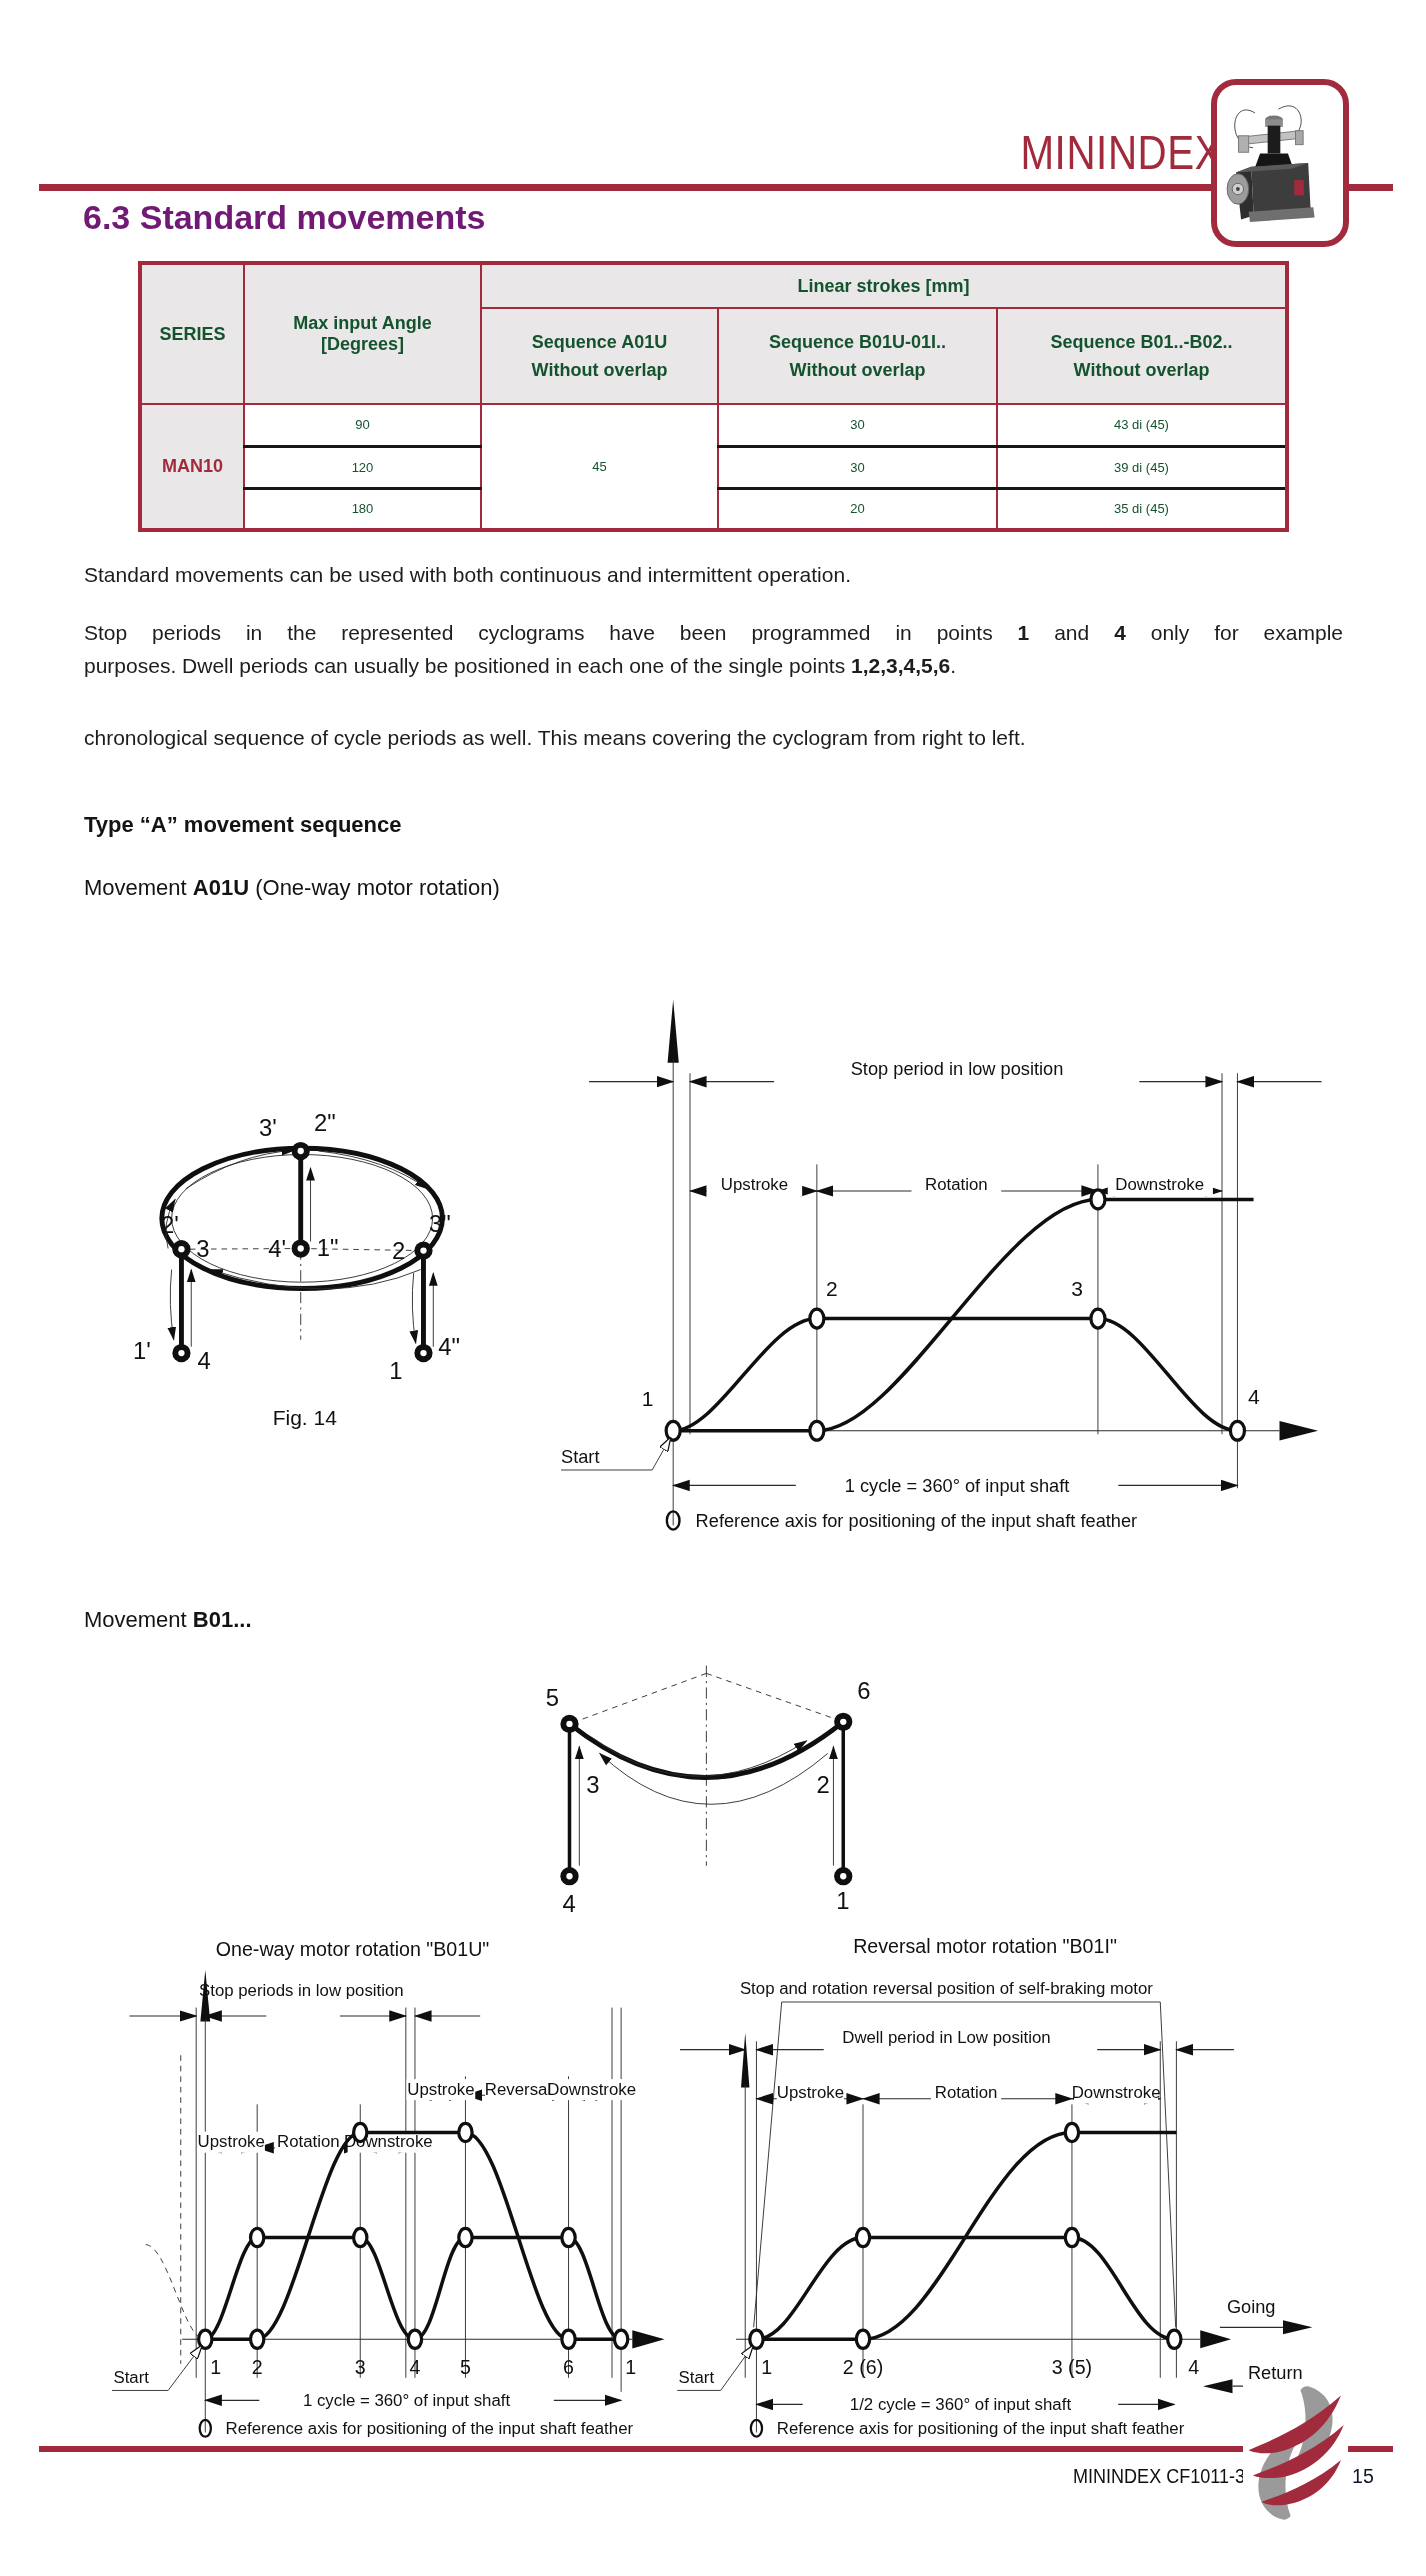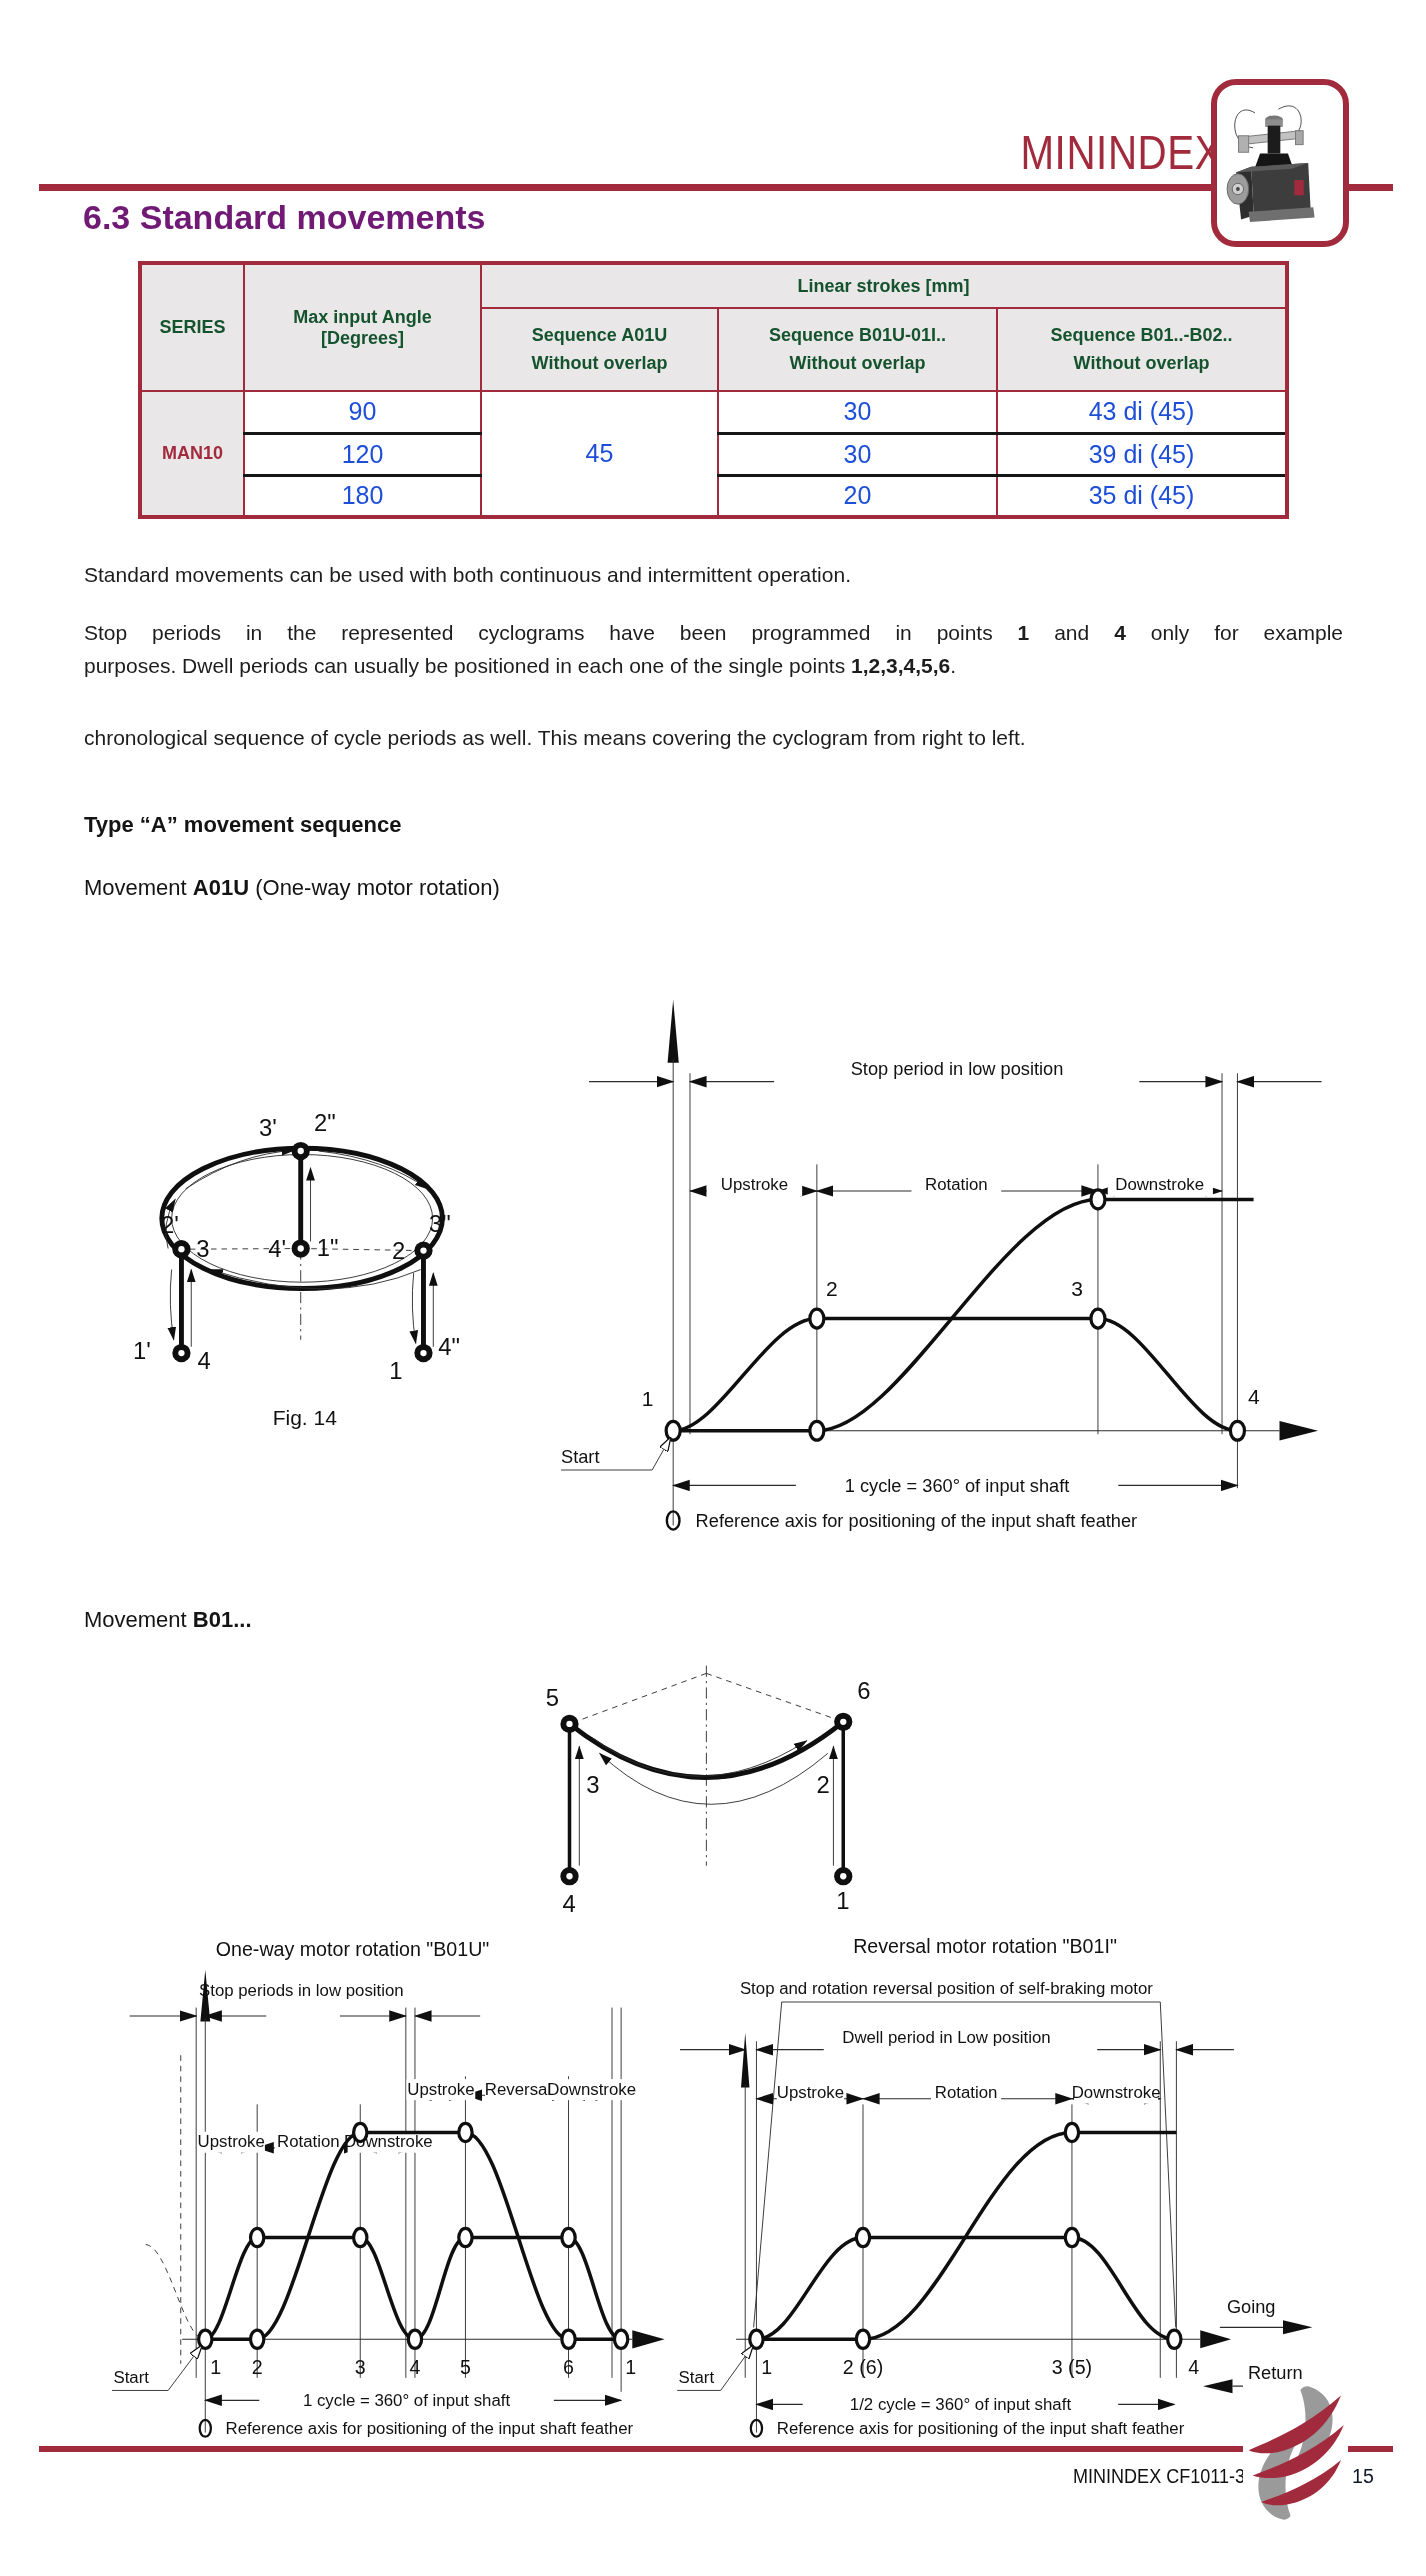--- a/index.html
+++ b/index.html
@@ -12,21 +12,21 @@
   #hrule{top:184px;left:39px;width:1354px;height:7px;background:#A12B3C;}
   #logobox{top:79px;left:1211px;width:126px;height:156px;background:#fff;
            border:6.3px solid #A12B3C;border-radius:25px;z-index:3;}
   #sectitle{top:198px;left:83px;font-size:34px;font-weight:bold;color:#701a75;z-index:4;}
   
   #tblwrap{top:261px;left:138px;}
   table{border-collapse:collapse;table-layout:fixed;background:#fff;}
   table, td, th{border:2.8px solid #A12B3C;}
   table{border-width:4.9px;}
   th{background:#e9e7e8;color:#14532d;font-size:18px;font-weight:bold;padding:0 4.2px;}
-  td{font-size:25px;color:#1d4ed8;text-align:center;font-weight:normal;}
+  td{font-size:13px;color:#14532d;text-align:center;font-weight:normal;}
   td.g{background:#e9e7e8;color:#A12B3C;font-weight:bold;font-size:18px;}
   .bbb{border-bottom:3.5px solid #161616;}
   .hdr2{border-top-width:2.8px;}
   
   .para{left:84px;width:1259px;font-size:21px;line-height:33px;color:#1d1d1d;}
   .jl{text-align:justify;text-align-last:justify;}
   .ll{text-align:left;}
   .b{font-weight:bold;}
   .heading{left:84px;font-size:22px;font-weight:bold;color:#141414;}
   .movline{left:84px;font-size:22px;color:#141414;text-align:right;}
@@ -105,21 +105,21 @@
         </colgroup>
       <tbody>
           <tr style="height:45px">
         <th rowspan="2">SERIES</th>
         <th rowspan="2">
           <div>Max input Angle</div>
           <div>[Degrees]</div>
         </th>
         <th colspan="3">Linear strokes [mm]</th>
       </tr>
-      <tr style="height:83px" class="hdr2">
+      <tr style="height:96px" class="hdr2">
         <th>
           <div>Sequence A01U</div>
           <div style="height:7px"></div>
           <div>Without overlap</div>
         </th>
         <th>
           <div>Sequence B01U-01I..</div>
           <div style="height:7px"></div>
           <div>Without overlap</div>
         </th>

